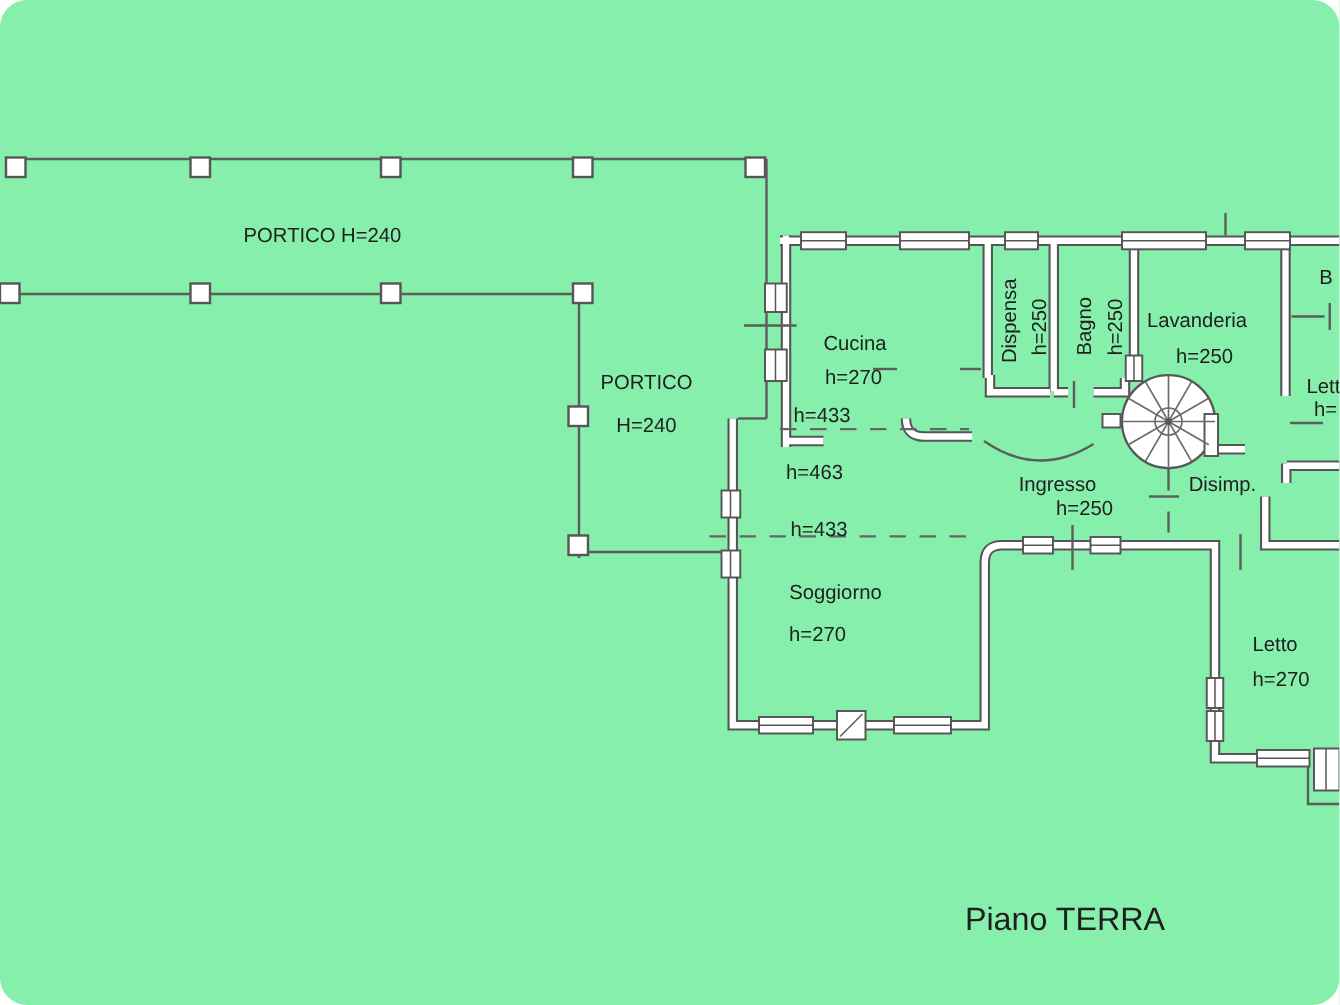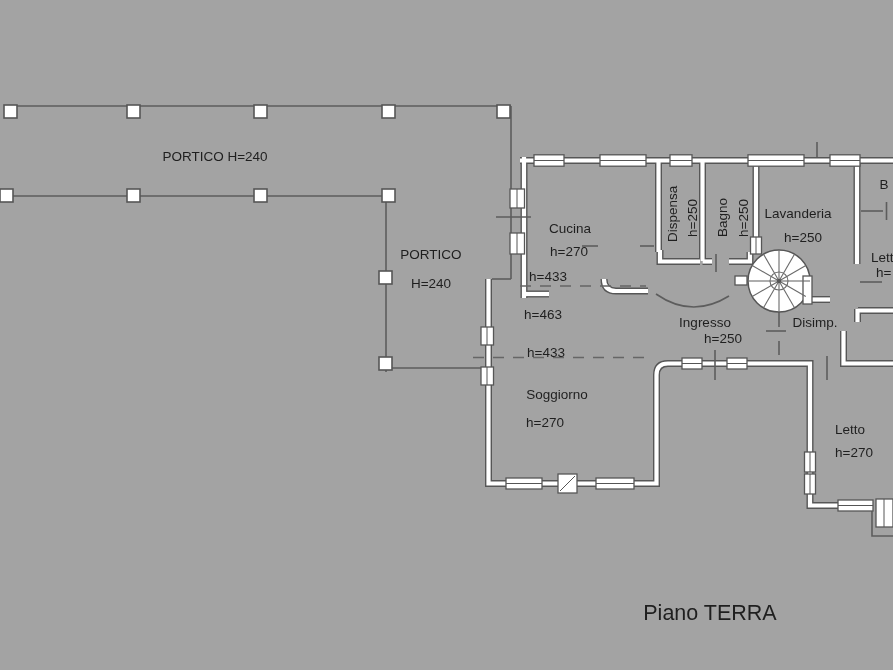--- a/index.html
+++ b/index.html
@@ -1,17 +1,17 @@
 <!DOCTYPE html>
 <html><head>
 <meta charset="utf-8">
 <style>
   html,body{margin:0;padding:0;background:#ffffff;}
-  #stage{position:relative;width:893px;height:670px;background:#a3a3a3;overflow:hidden;
-         font-family:"Liberation Sans",sans-serif;}
+  #stage{position:relative;width:893px;height:670px;background:#86efac;overflow:hidden;
+         font-family:"Liberation Sans",sans-serif;border-radius:18px;}
   svg{position:absolute;left:0;top:0;}
   
   .dw{stroke:#565656;stroke-width:7;fill:none;stroke-linejoin:miter;stroke-linecap:butt;}
   .dw-inner{stroke:#ffffff;stroke-width:4.2;fill:none;stroke-linejoin:miter;stroke-linecap:butt;}
   .sw{stroke:#5d5d5d;stroke-width:1.6;fill:none;stroke-linecap:butt;}
   .tn{stroke:#6a6a6a;stroke-width:1.1;fill:none;}
   .dash{stroke:#666666;stroke-width:1.5;fill:none;stroke-dasharray:11 9;}
   .win{fill:#ffffff;stroke:#565656;stroke-width:1.3;}
   .wm{stroke:#565656;stroke-width:1;}
   .col{fill:#ffffff;stroke:#565656;stroke-width:1.6;}

